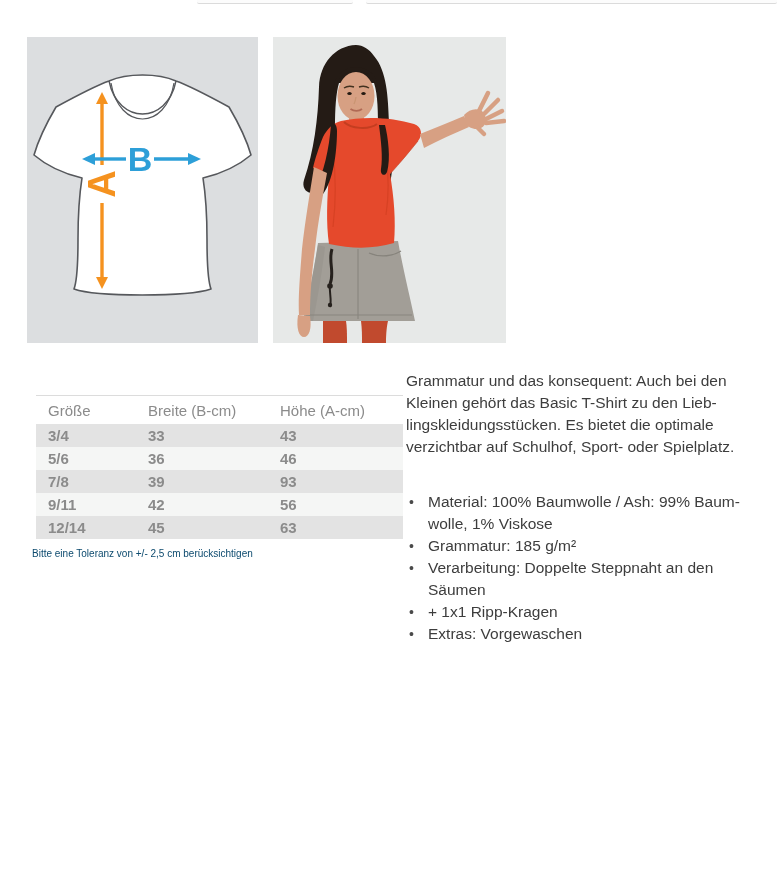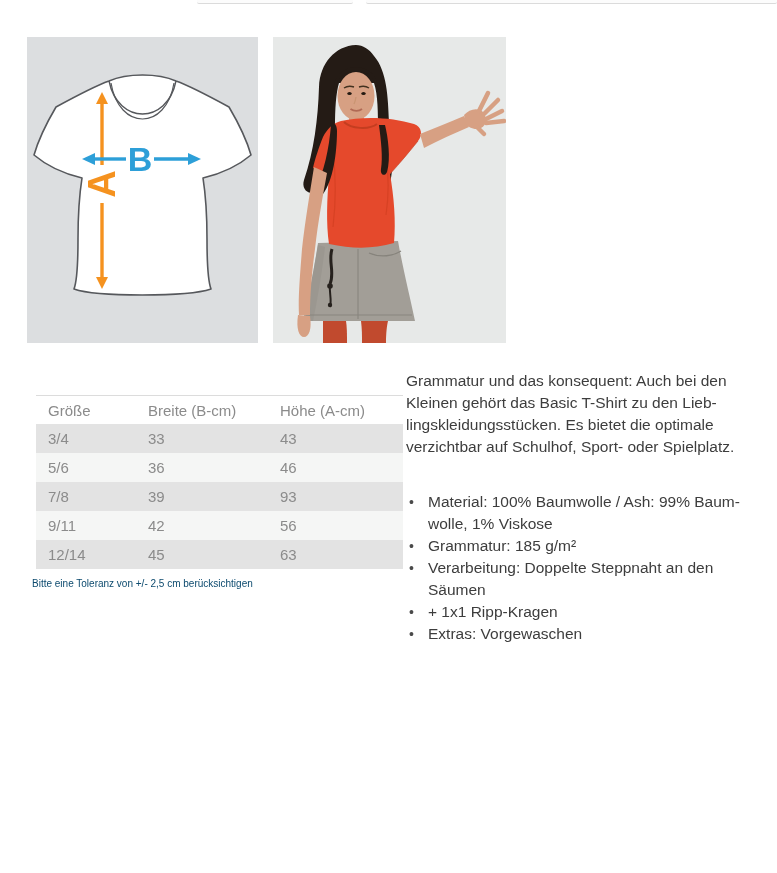--- a/index.html
+++ b/index.html
@@ -37,21 +37,21 @@
   }
   .size-table th, .size-table td {
     font-weight: 400;
     text-align: left;
     padding: 0 0 0 12px;
     font-size: 15px;
     color: #8b8b8b;
     overflow: hidden;
   }
   .size-table th { height: 28px; background: #ffffff; }
-  .size-table td { height: 29px; }
+  .size-table td { height: 23px; font-weight: bold; }
   .size-table tbody tr:nth-child(odd)  td { background: #e3e3e3; }
   .size-table tbody tr:nth-child(even) td { background: #f5f6f5; }
   .tolerance {
     margin: 9px 0 0 -4px;
     font-size: 10px;
     color: #0c4a6e;
     white-space: pre;
   }
 
   .desc-section { position: absolute; left: 406px; top: 370px; width: 371px; }

